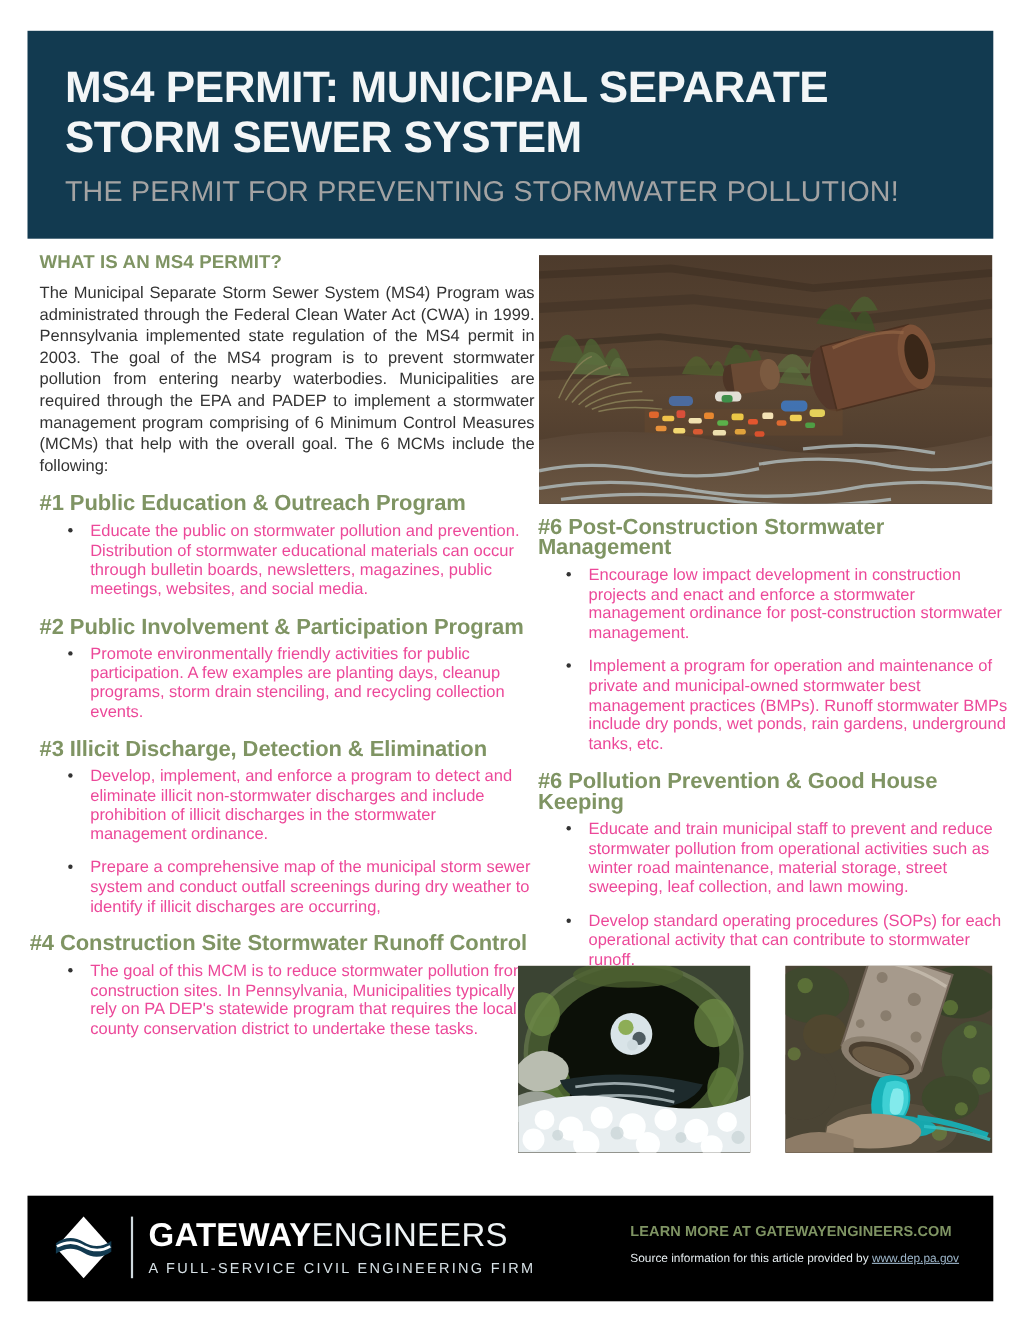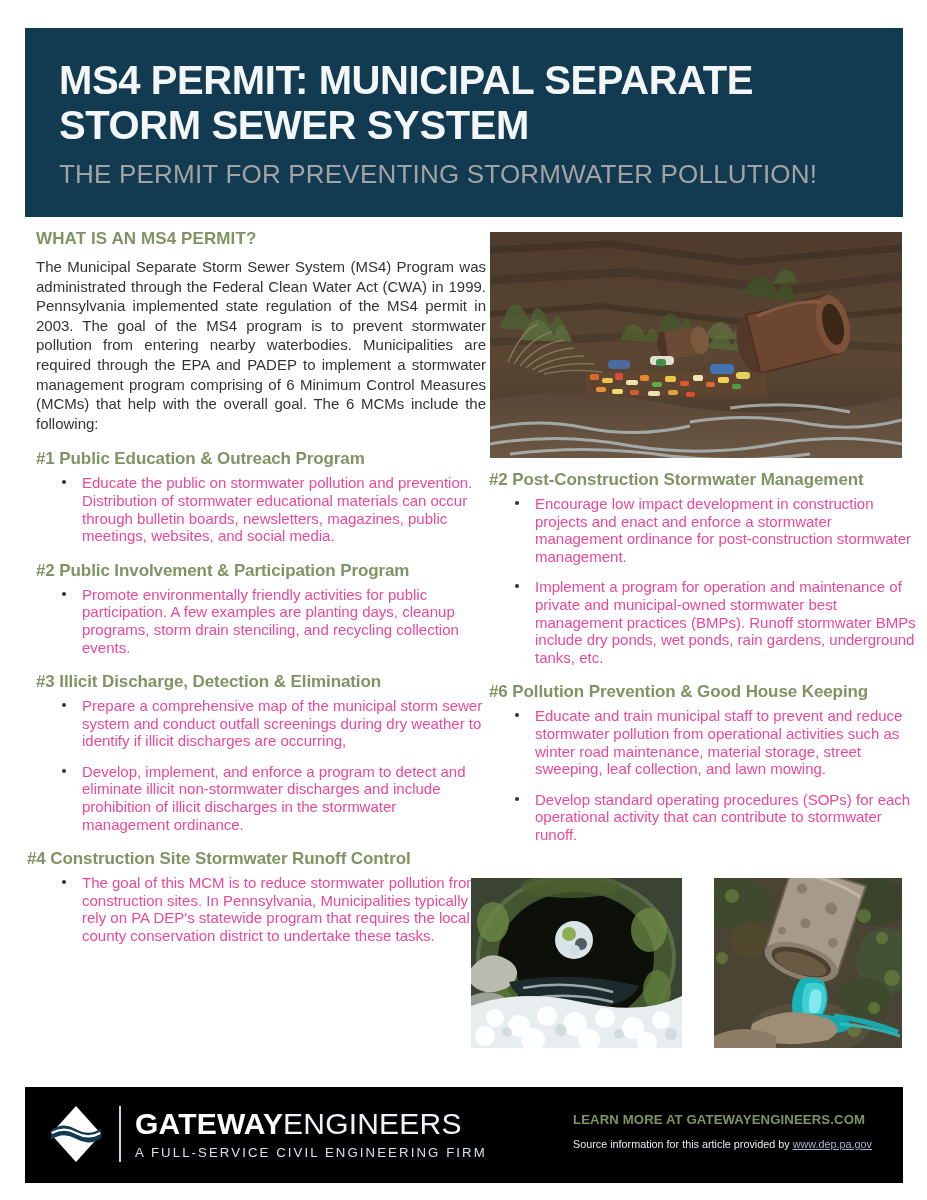--- a/index.html
+++ b/index.html
@@ -65,21 +65,21 @@
     position: absolute;
     left: 477px;
     top: 0;
     width: 430px;
   }
 
   
   .section-heading {
     color: #7f9463;
     font-weight: bold;
-    font-size: 17px;
+    font-size: 20px;
     line-height: 19px;
     margin: 0 0 6px 0;
     letter-spacing: -0.1px;
   }
   .section-heading.big {
     font-size: 17px;
     line-height: 21px;
     margin-bottom: 8px;
     letter-spacing: 0.1px;
   }
@@ -353,38 +353,38 @@
     <div class="mcm-block">
       <div class="section-heading">#2 Public Involvement &amp; Participation Program</div>
       <ul class="bullet-list">
         <li><span class="dot"></span><span>Promote environmentally friendly activities for public participation. A few examples are planting days, cleanup programs, storm drain stenciling, and recycling collection events.</span></li>
       </ul>
     </div>
 
     <div class="mcm-block">
       <div class="section-heading">#3 Illicit Discharge, Detection &amp; Elimination</div>
       <ul class="bullet-list">
+        <li><span class="dot"></span><span>Develop, implement, and enforce a program to detect and eliminate illicit non-stormwater discharges and include prohibition of illicit discharges in the stormwater management ordinance.</span></li>
         <li><span class="dot"></span><span>Prepare a comprehensive map of the municipal storm sewer system and conduct outfall screenings during dry weather to identify if illicit discharges are occurring,</span></li>
-        <li><span class="dot"></span><span>Develop, implement, and enforce a program to detect and eliminate illicit non-stormwater discharges and include prohibition of illicit discharges in the stormwater management ordinance.</span></li>
       </ul>
     </div>
 
     <div class="mcm-block outdent">
       <div class="section-heading">#4 Construction Site Stormwater Runoff Control</div>
       <ul class="bullet-list">
         <li><span class="dot"></span><span>The goal of this MCM is to reduce stormwater pollution from construction sites. In Pennsylvania, Municipalities typically rely on PA DEP's statewide program that requires the local county conservation district to undertake these tasks.</span></li>
       </ul>
     </div>
 
   </div>
 
   <div class="col-right">
 
     <div style="margin-top:242px;">
-      <div class="section-heading">#2 Post-Construction Stormwater Management</div>
+      <div class="section-heading">#6 Post-Construction Stormwater Management</div>
       <ul class="bullet-list">
         <li><span class="dot"></span><span>Encourage low impact development in construction projects and enact and enforce a stormwater management ordinance for post-construction stormwater management.</span></li>
         <li><span class="dot"></span><span>Implement a program for operation and maintenance of private and municipal-owned stormwater best management practices (BMPs). Runoff stormwater BMPs include dry ponds, wet ponds, rain gardens, underground tanks, etc.</span></li>
       </ul>
     </div>
 
     <div class="mcm-block">
       <div class="section-heading">#6 Pollution Prevention &amp; Good House Keeping</div>
       <ul class="bullet-list">
         <li><span class="dot"></span><span>Educate and train municipal staff to prevent and reduce stormwater pollution from operational activities such as winter road maintenance, material storage, street sweeping, leaf collection, and lawn mowing.</span></li>

